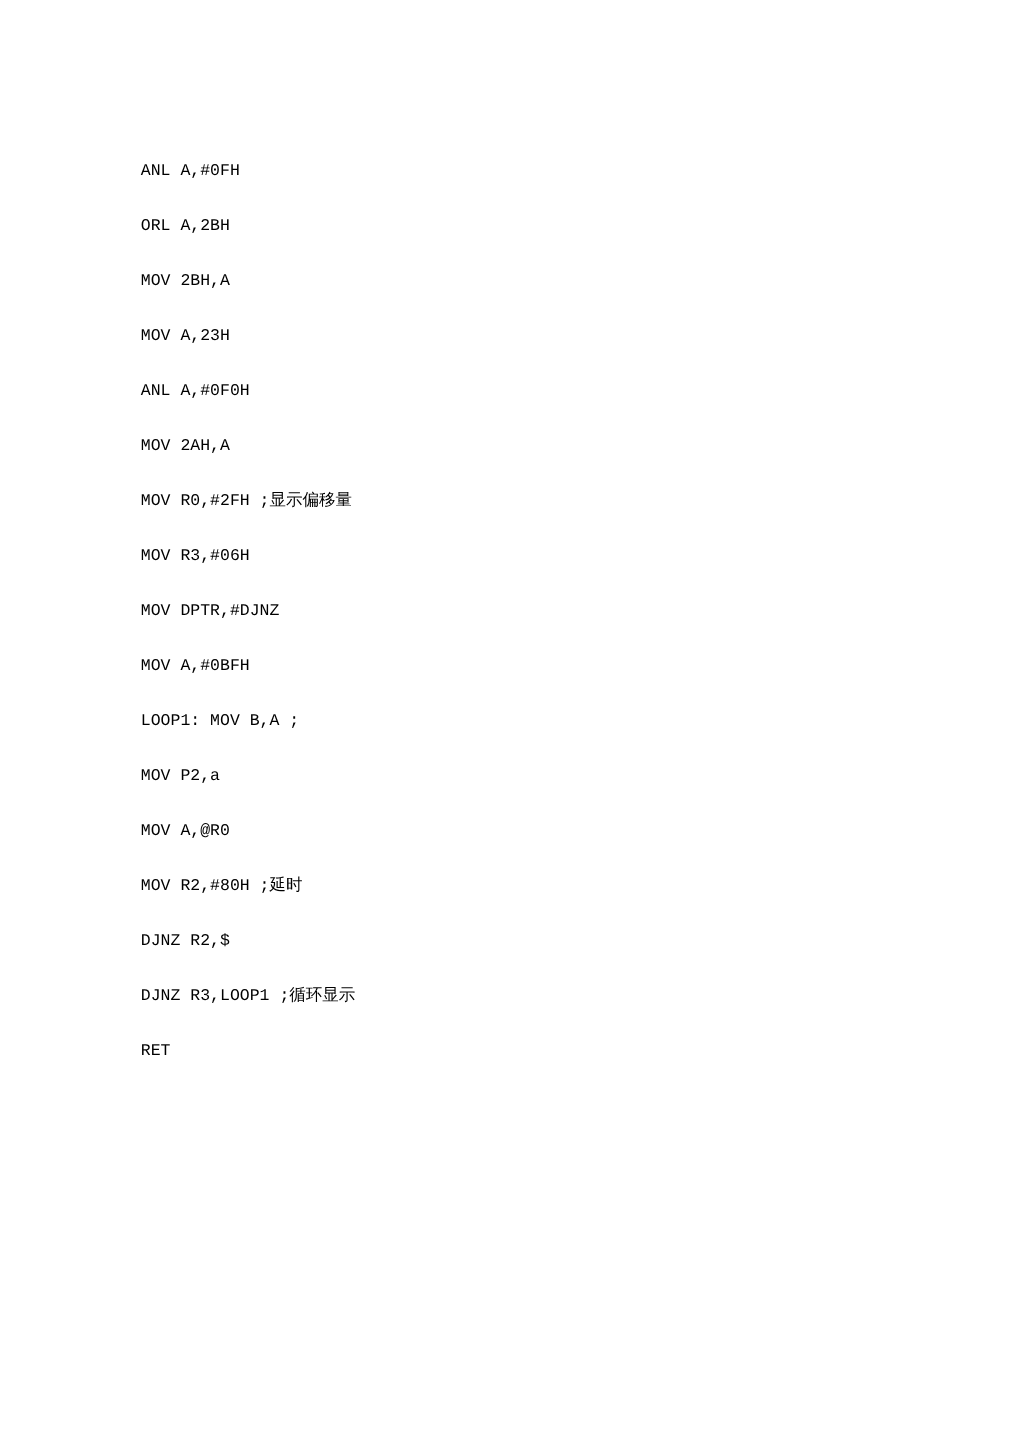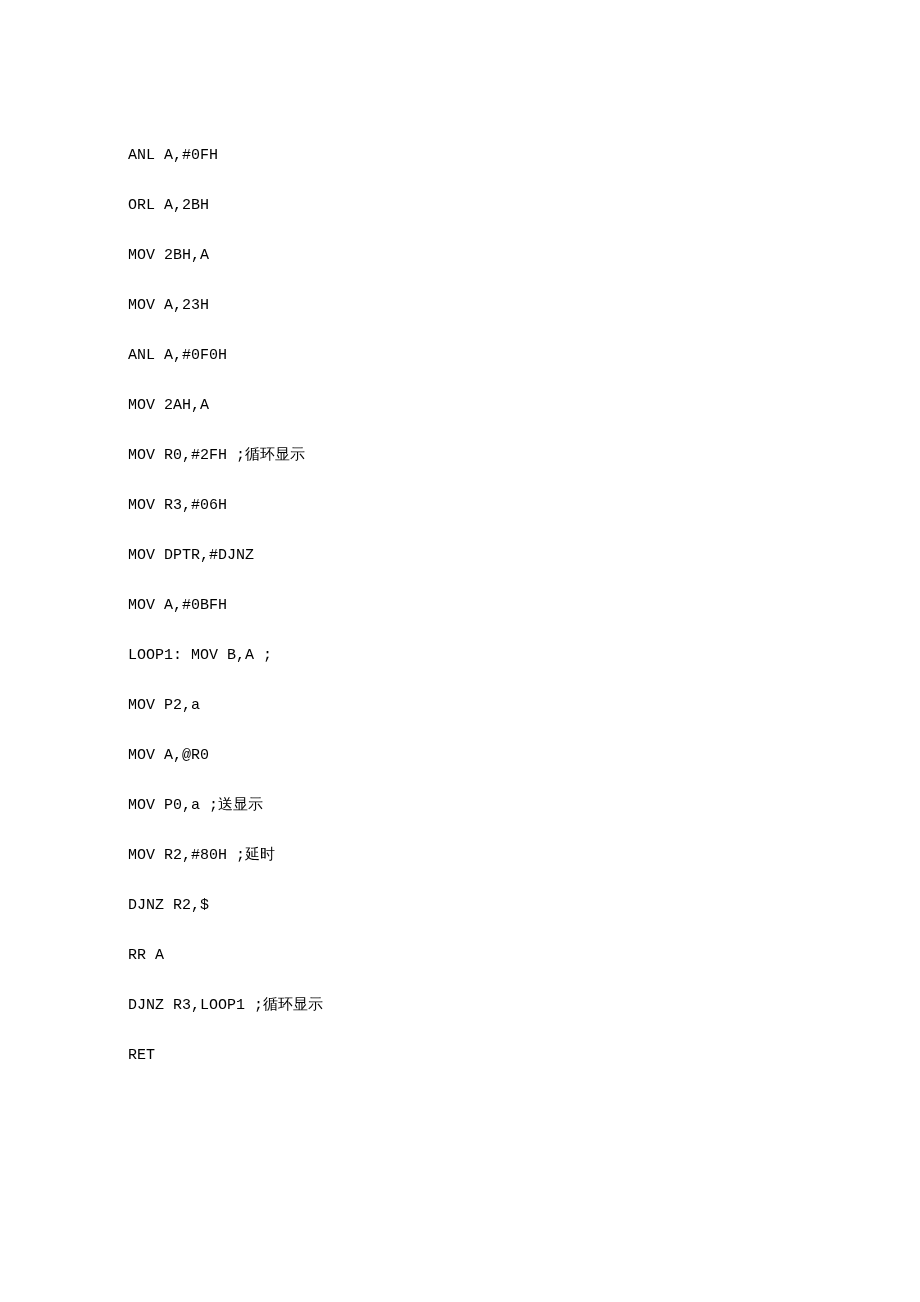--- a/index.html
+++ b/index.html
@@ -27,31 +27,29 @@
 </head>
 <body>
 
 <div class="page">
 <span class="code-line">ANL A,#0FH</span>
 <span class="code-line">ORL A,2BH</span>
 <span class="code-line">MOV 2BH,A</span>
 <span class="code-line">MOV A,23H</span>
 <span class="code-line">ANL A,#0F0H</span>
 <span class="code-line">MOV 2AH,A</span>
-<span class="code-line">MOV R0,#2FH ;循环显示</span>
+<span class="code-line">MOV R0,#2FH ;显示偏移量</span>
 <span class="code-line">MOV R3,#06H</span>
 <span class="code-line">MOV DPTR,#DJNZ</span>
 <span class="code-line">MOV A,#0BFH</span>
 <span class="code-line">LOOP1: MOV B,A ;</span>
 <span class="code-line">MOV P2,a</span>
 <span class="code-line">MOV A,@R0</span>
-<span class="code-line">MOV P0,a ;送显示</span>
 <span class="code-line">MOV R2,#80H ;延时</span>
 <span class="code-line">DJNZ R2,$</span>
-<span class="code-line">RR A</span>
 <span class="code-line">DJNZ R3,LOOP1 ;循环显示</span>
 <span class="code-line">RET</span>
 <span class="code-line"></span>
 
 
 
 
 
 
 

